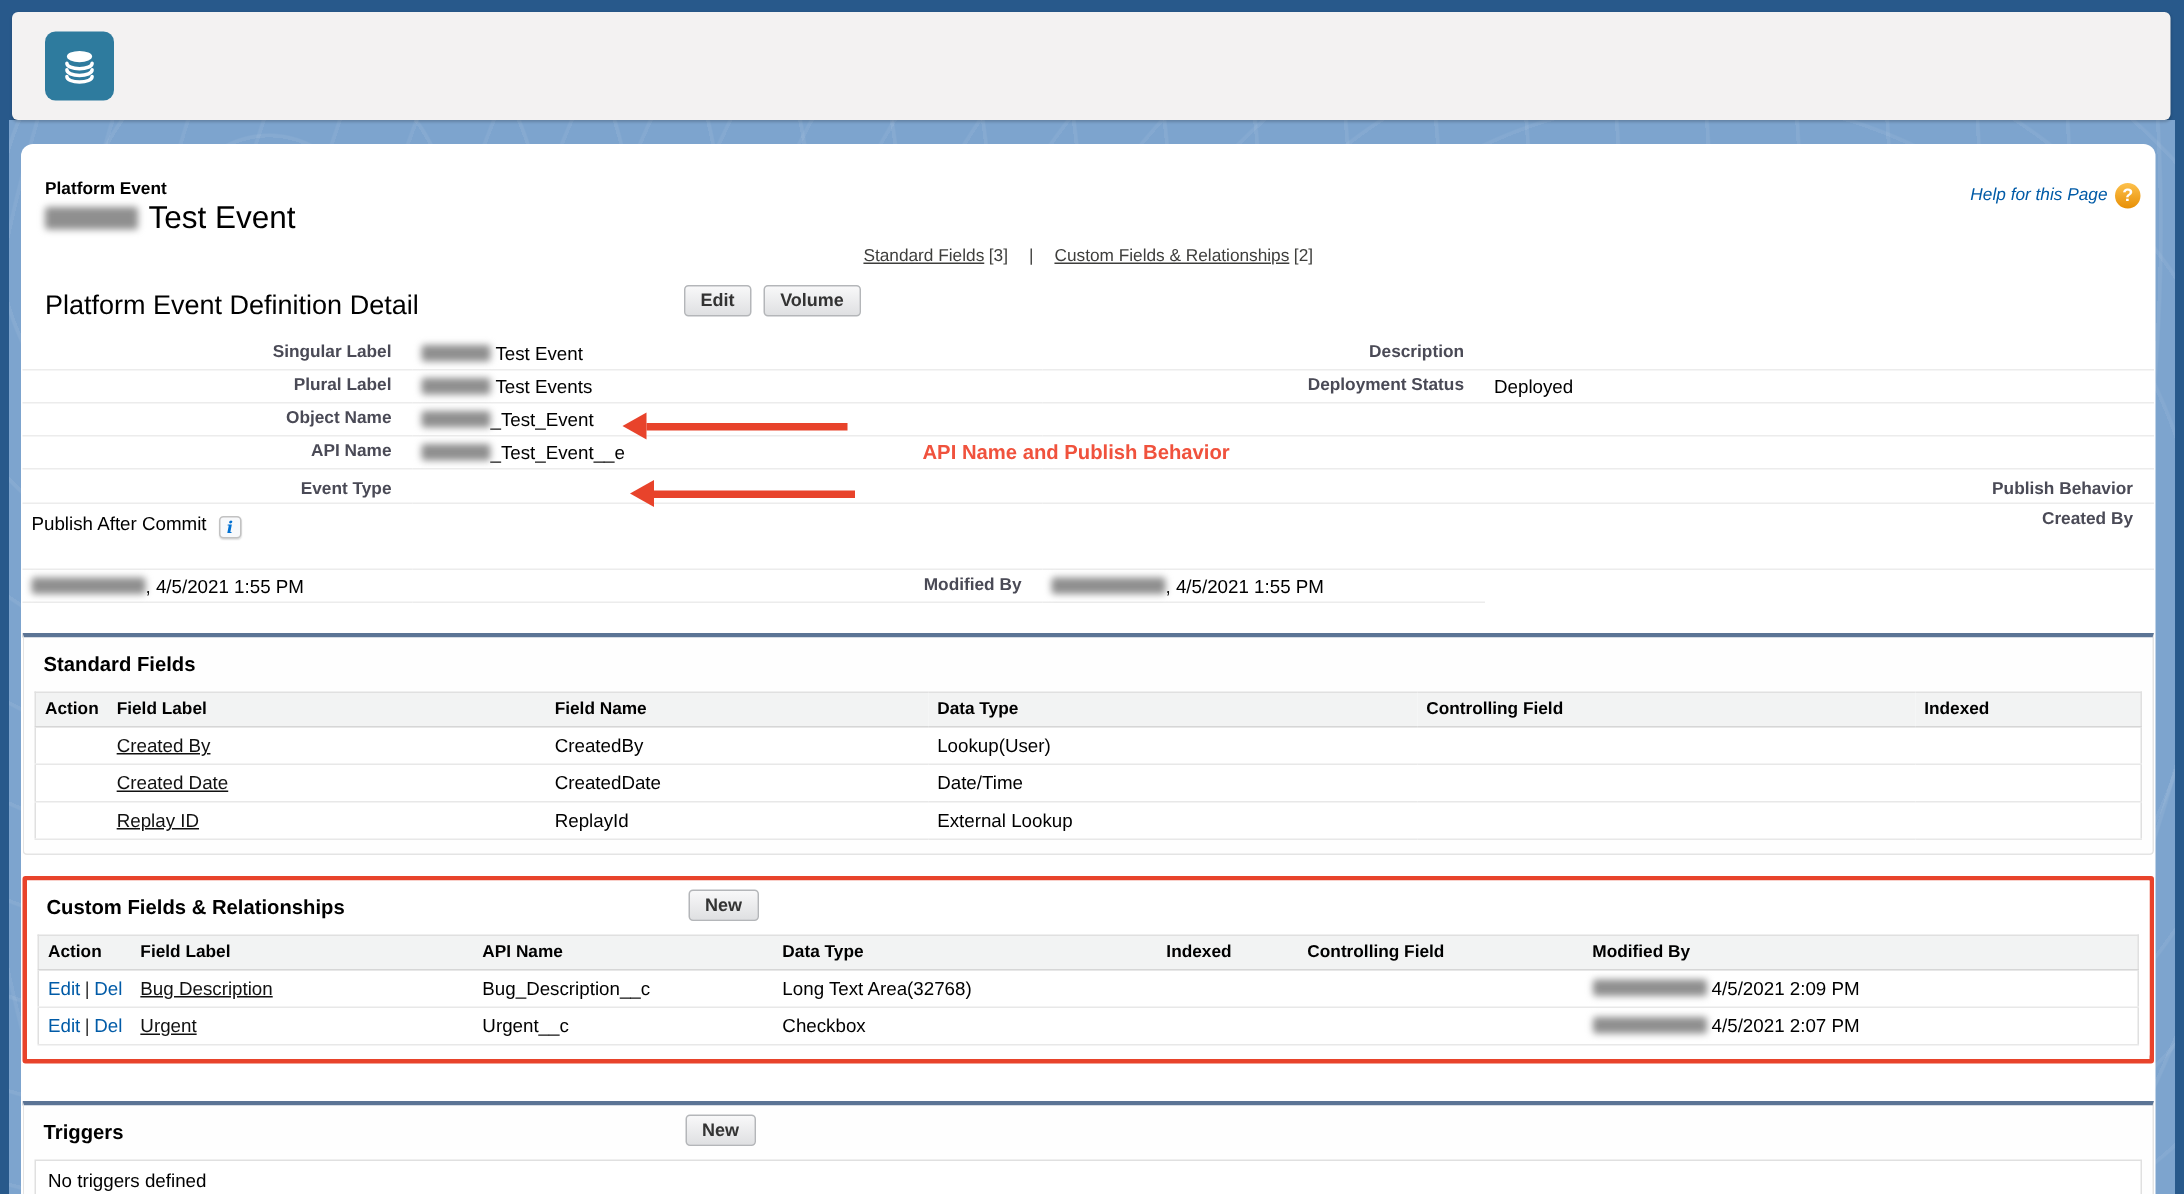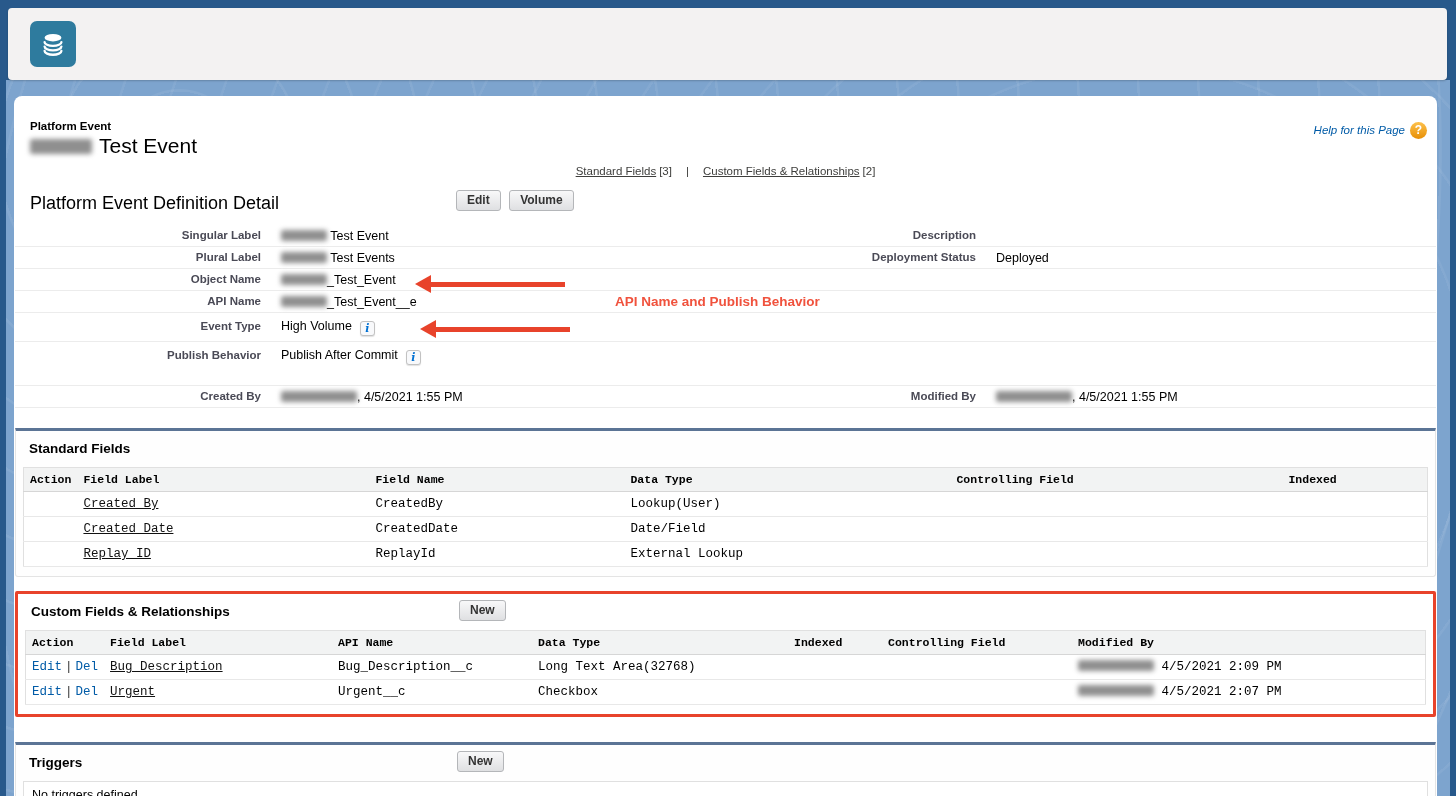--- a/index.html
+++ b/index.html
@@ -74,21 +74,21 @@
   .arrow .shaft { width:134px; height:5px; background:#e8432b; }
   .annotation { position:absolute; left:601px; top:198px; font-size:13.5px; font-weight:bold; color:#f0523d;
     text-shadow:-1px -1px 0 #fff,1px -1px 0 #fff,-1px 1px 0 #fff,1px 1px 0 #fff,0 0 3px #fff; }
 
   .pb { margin:20px 1px 0; background:#fefefe; border:1px solid #e4e4e4;
     border-top:3px solid #5b7495; border-radius:0 0 3px 3px; }
   .pb-body { padding:8px 7px 9px; }
   .pb-title-row { position:relative; height:24px; }
   .pb-title-row h2 { font-size:13.5px; font-weight:bold; margin-left:6px; padding-top:2px; }
   .pb .new-btn { position:absolute; left:434px; top:-2px; }
-  .sf-table { width:100%; border-collapse:collapse; background:#fff; border:1px solid #e0e0e0; margin-top:4px;font-family:Liberation Mono, monospace; }
+  .sf-table { width:100%; border-collapse:collapse; background:#fff; border:1px solid #e0e0e0; margin-top:4px; }
   .sf-table th { background:#f2f3f3; font-size:11.5px; font-weight:bold; text-align:left;
     padding:5px 6px; border-bottom:1px solid #d6d6d6; white-space:nowrap; }
   .sf-table td { font-size:12.5px; padding:5px 6px; border-bottom:1px solid #e8e8e8;
     height:23px; white-space:nowrap; }
   .tbl-link { color:#111; text-decoration:underline; }
   .act-link { color:#015ba7; text-decoration:none; }
   .act-sep { color:#333; margin:0 3px; }
   .red-frame { margin:14px 1px 0; border:3px solid #e8432b; border-radius:2px; }
   .red-frame .pb { margin:0; border:none; background:#fff; }
   .empty-box { border:1px solid #e0e0e0; background:#fff; font-size:12.5px;
@@ -147,21 +147,20 @@
         <div class="d-value"><span class="redact"></span><span>_Test_Event</span></div>
         <div class="d-label"></div>
         <div class="d-value"></div>
 
         <div class="d-label">API Name</div>
         <div class="d-value"><span class="redact"></span><span>_Test_Event__e</span></div>
         <div class="d-label"></div>
         <div class="d-value"></div>
 
         <div class="d-label" style="padding-top:7px">Event Type</div>
-        <div class="d-value" style="padding-top:6px;padding-bottom:5px"><span>High Volume</span><span class="info-icon">i</span></div>
         <div class="d-label"></div>
         <div class="d-value"></div>
 
         <div class="d-label" style="padding-top:7px">Publish Behavior</div>
         <div class="d-value" style="padding-top:6px;padding-bottom:20px"><span>Publish After Commit</span><span class="info-icon">i</span></div>
         <div class="d-label"></div>
         <div class="d-value"></div>
 
         <div class="d-label">Created By</div>
         <div class="d-value"><span class="redact name"></span><span>, 4/5/2021 1:55 PM</span></div>
@@ -193,21 +192,21 @@
             <td><a href="#" class="tbl-link">Created By</a></td>
             <td>CreatedBy</td>
             <td>Lookup(User)</td>
             <td></td>
             <td></td>
           </tr>
           <tr>
             <td></td>
             <td><a href="#" class="tbl-link">Created Date</a></td>
             <td>CreatedDate</td>
-            <td>Date/Field</td>
+            <td>Date/Time</td>
             <td></td>
             <td></td>
           </tr>
           <tr>
             <td></td>
             <td><a href="#" class="tbl-link">Replay ID</a></td>
             <td>ReplayId</td>
             <td>External Lookup</td>
             <td></td>
             <td></td>

